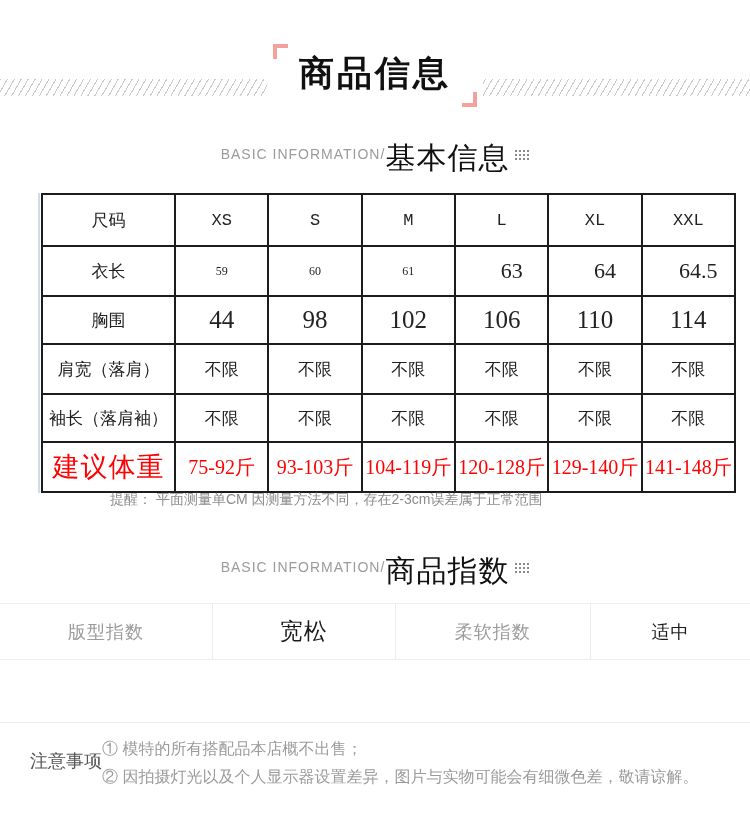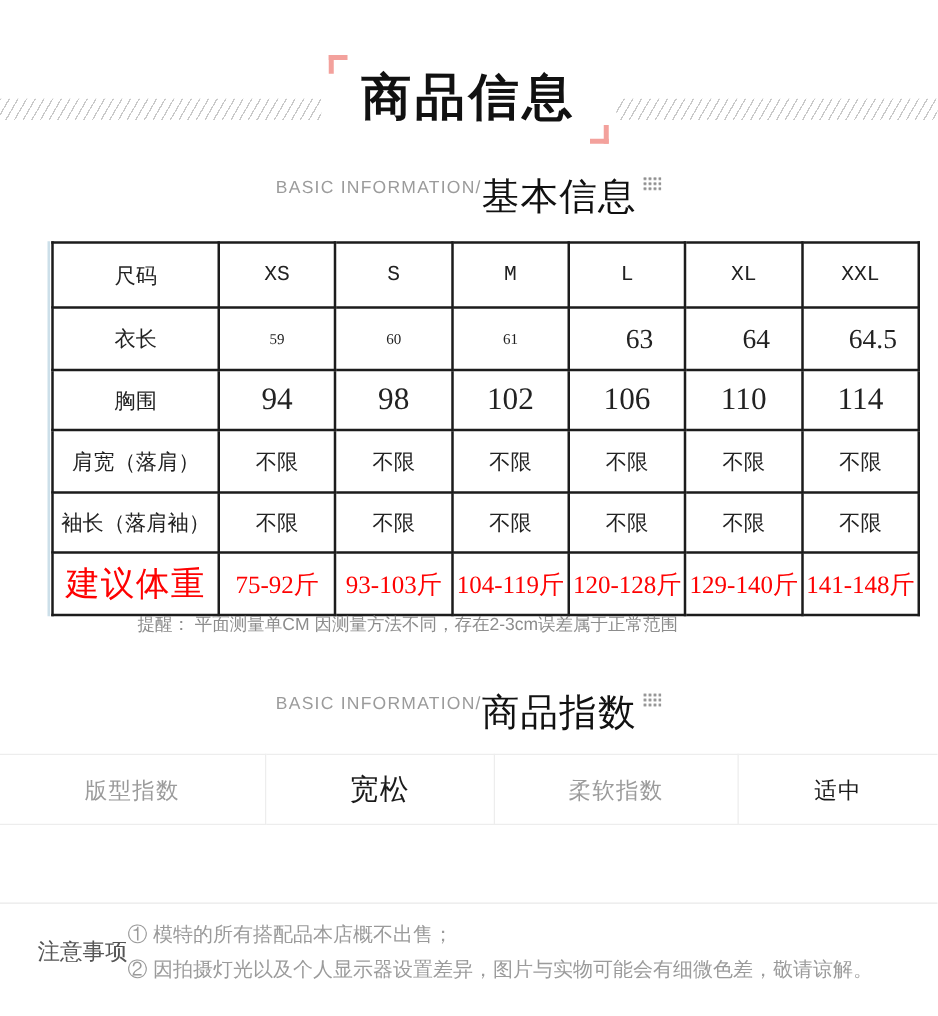--- a/index.html
+++ b/index.html
@@ -12,27 +12,27 @@
   }
   *{margin:0;padding:0;box-sizing:border-box;}
   body{width:750px;height:813px;background:#ffffff;font-family:"Liberation Sans",sans-serif;overflow:hidden;}
   .page{position:relative;width:750px;height:813px;background:#fff;}
 
   
   .hatch-band{position:absolute;top:79px;left:0;width:750px;height:17px;
     background:repeating-linear-gradient(120deg,#c9c9c9 0 1px,transparent 1px 6px);}
   .title-wrap{position:absolute;top:44px;left:0;width:750px;text-align:center;}
   .title-box{position:relative;display:inline-block;background:#fff;padding:6px 32px 10px 32px;}
-  .title-text{font-size:40px;font-weight:bold;color:#111;letter-spacing:3px;font-family:"Liberation Sans",sans-serif;}
+  .title-text{font-size:35px;font-weight:bold;color:#111;letter-spacing:3px;font-family:"Liberation Sans",sans-serif;}
   .corner{position:absolute;width:15px;height:15px;}
   .corner-tl{top:0;left:6px;border-top:4px solid var(--pink);border-left:4px solid var(--pink);}
   .corner-br{bottom:0;right:6px;border-bottom:4px solid var(--pink);border-right:4px solid var(--pink);}
 
   
-  .section-header{position:absolute;left:0;width:750px;display:flex;justify-content:center;align-items:flex-start;}
+  .section-header{position:absolute;left:0;width:750px;display:flex;justify-content:center;align-items:center;}
   .section-header .en{font-size:14px;color:var(--gray);letter-spacing:1px;padding-bottom:7px;}
   .section-header .zh{font-size:30px;color:#111;font-weight:500;letter-spacing:1px;line-height:1.1;}
   .dots-deco{width:15px;height:12px;margin:0 0 6px 5px;
     background-image:radial-gradient(circle,#8a8a8a 1px,transparent 1.3px);
     background-size:4px 4px;}
   #section-basic{top:141px;}
   #section-index{top:554px;}
 
   
   .size-table-wrap{position:absolute;top:193px;left:41px;width:695px;}
@@ -130,21 +130,21 @@
             <td class="rowlabel">衣长</td>
             <td>59</td>
             <td>60</td>
             <td>61</td>
             <td>63</td>
             <td>64</td>
             <td>64.5</td>
           </tr>
           <tr>
             <td class="rowlabel">胸围</td>
-            <td>94</td>
+            <td>44</td>
             <td>98</td>
             <td>102</td>
             <td>106</td>
             <td>110</td>
             <td>114</td>
           </tr>
           <tr>
             <td class="rowlabel">肩宽（落肩）</td>
             <td>不限</td>
             <td>不限</td>

